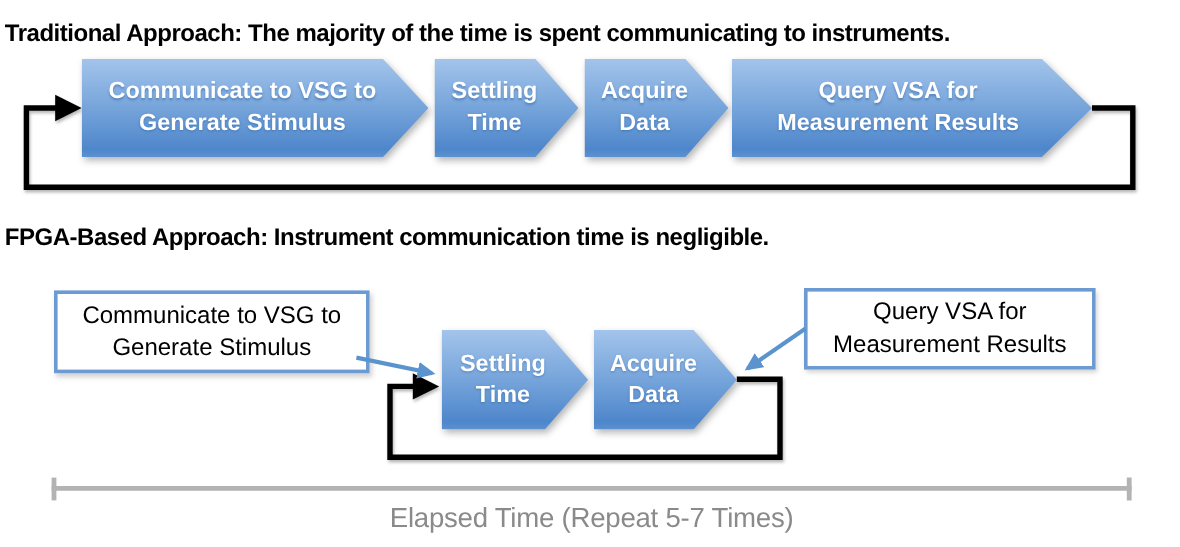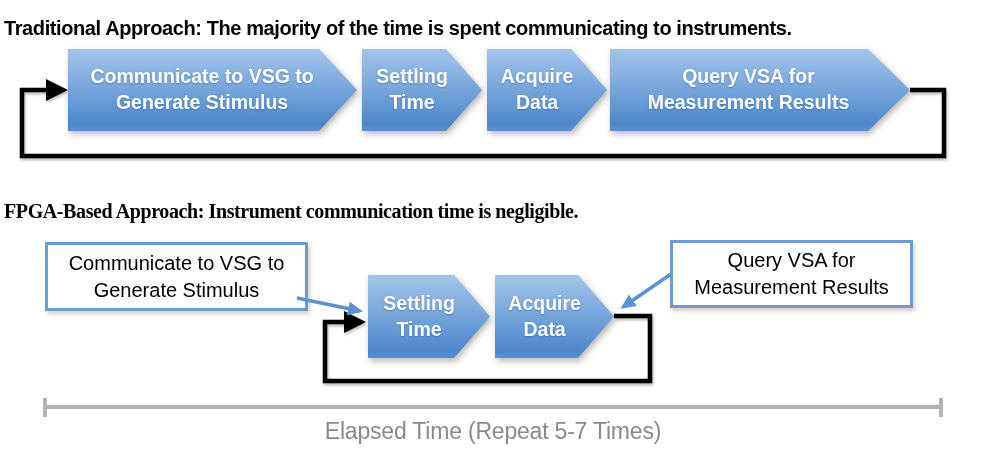--- a/index.html
+++ b/index.html
@@ -14,21 +14,21 @@
   .section-title {
     position: absolute;
     left: 4px;
     font-size: 20px;
     font-weight: bold;
     letter-spacing: -0.4px;
     color: #000;
     white-space: nowrap;
   }
   #title-traditional { top: 5px; margin-top: 12px; }
-  #title-fpga { top: 200px; font-family: Liberation Serif, serif; }
+  #title-fpga { top: 187px; }
 
   
   .chev-wrap {
     position: absolute;
     filter: drop-shadow(2px 3px 3px rgba(90,90,90,0.45));
   }
   .chev {
     width: 100%; height: 100%;
     display: flex; align-items: center; justify-content: center;
     text-align: center;

